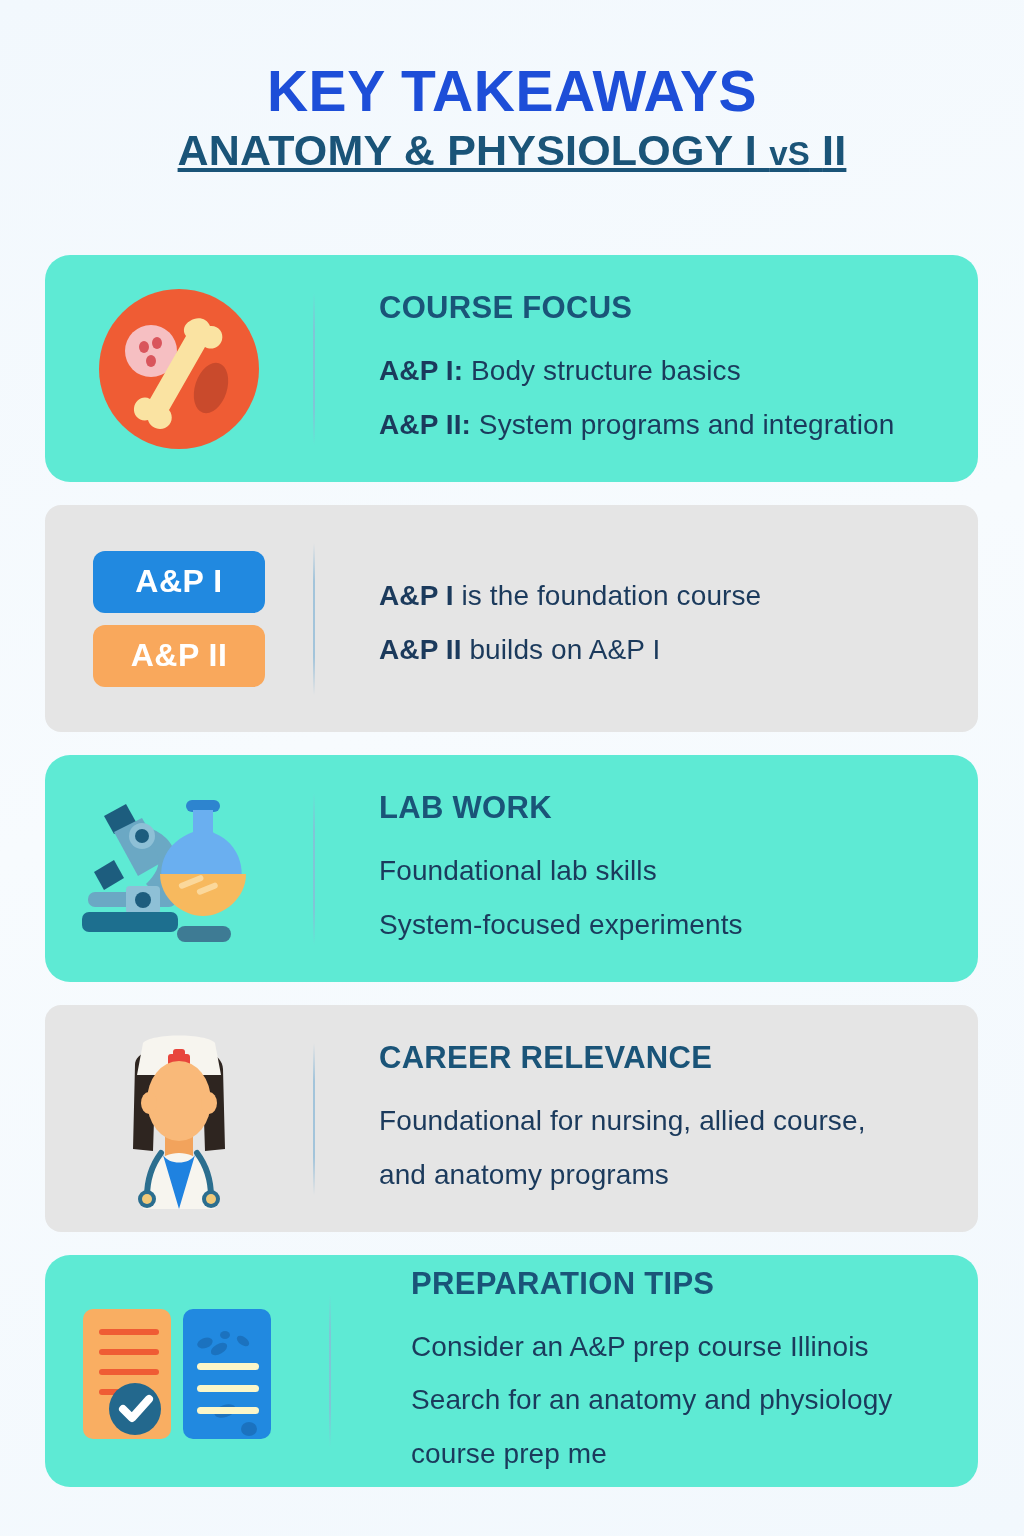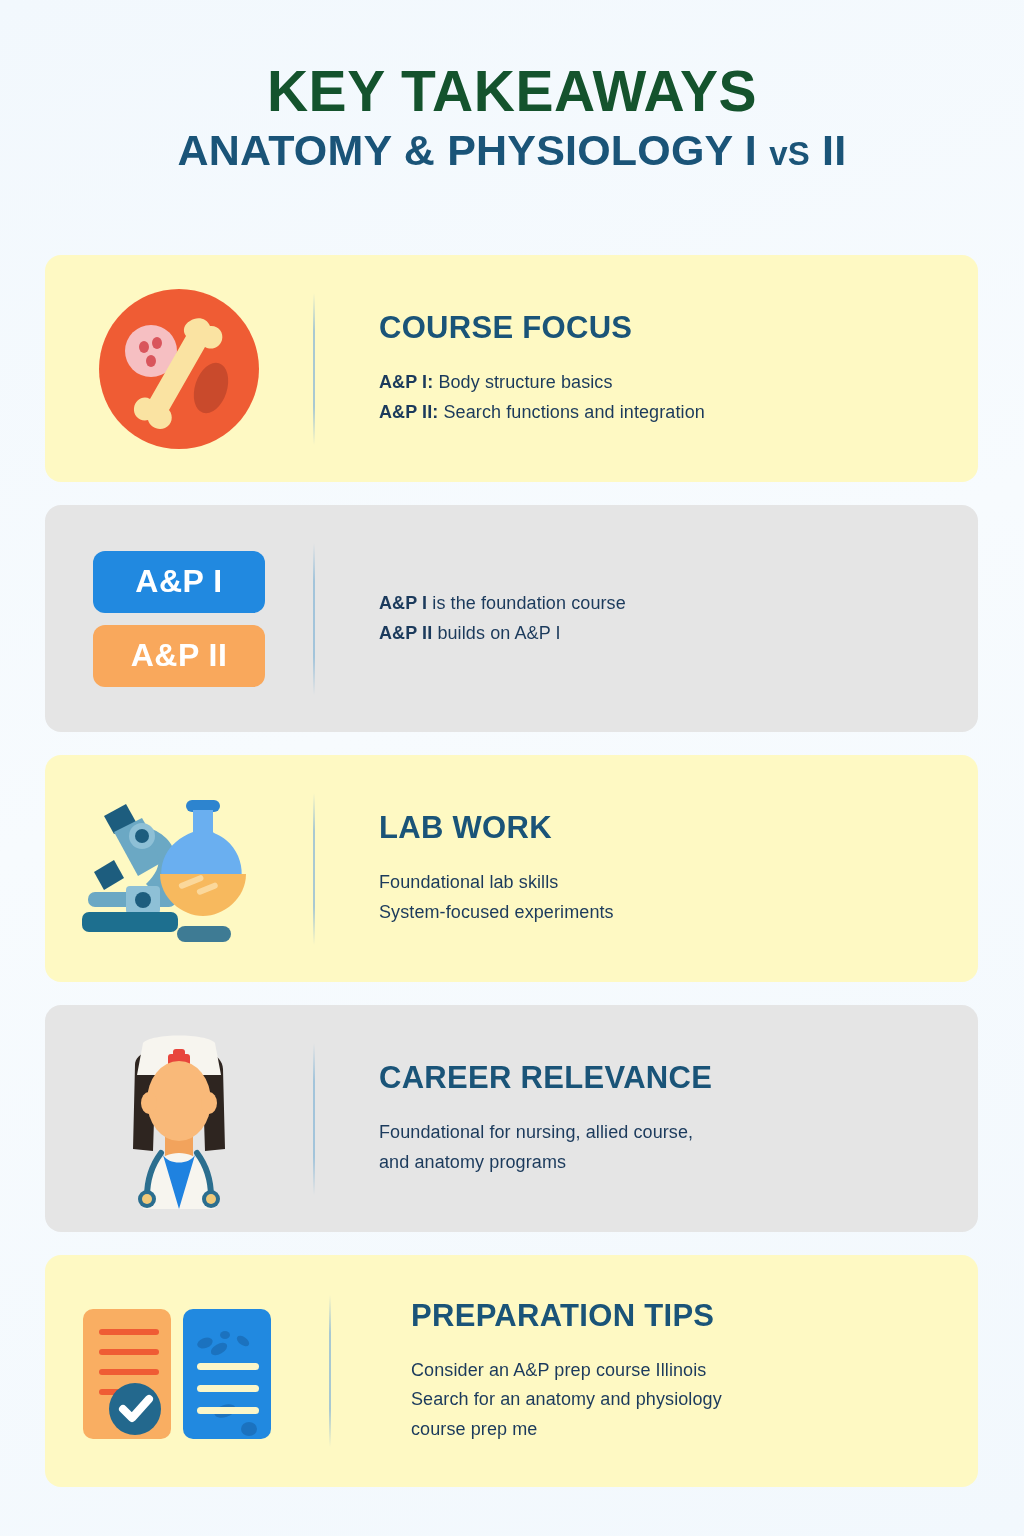--- a/index.html
+++ b/index.html
@@ -8,57 +8,58 @@
     font-family:"Liberation Sans", sans-serif;
     background:linear-gradient(160deg,#f2f8fd 0%,#f7fbfe 45%,#f2f8fd 100%);
     position:relative;
     overflow:hidden;
   }
 
   
   .header { padding-top:62px; text-align:center; }
   .title {
     font-size:57px; font-weight:bold; letter-spacing:0.5px;
-    color:#14532d; line-height:1.04; text-transform:uppercase;
+    color:#1d4ed8; line-height:1.04; text-transform:uppercase;
   }
   .subtitle {
     margin-top:6px;
     font-size:43px; font-weight:bold; letter-spacing:0.2px;
-    color:#1a5478; line-height:1.1;
+    color:#1a5478; line-height:1.1;text-decoration:underline;
   }
   .subtitle .vs { font-size:33px; }
 
   
   .cards { position:absolute; left:45px; top:255px; width:933px; }
   .card {
     position:relative;
     border-radius:16px;
     display:flex; align-items:center;
     margin-bottom:23px;
     min-height:227px;
   }
-  .card.blue  { background:#fef9c3; }
+  .card.blue  { background:#5eead4;border-radius:25px; }
   .card.white { background:#e5e5e5; }
   .card .icon-col {
     width:268px; flex:0 0 268px;
     display:flex; align-items:center; justify-content:center;
   }
   .card .divider {
     width:2px; height:152px; flex:0 0 2px;
     background:linear-gradient(to bottom, rgba(140,185,215,0) 0%, rgba(140,185,215,.75) 25%, rgba(140,185,215,.75) 75%, rgba(140,185,215,0) 100%);
   }
   .card .text-col { flex:1; padding-left:64px; padding-right:20px; }
   .card-heading {
     font-size:31px; font-weight:bold; color:#1a5478;
     letter-spacing:0.3px; text-transform:uppercase;
     margin-bottom:22px;
   }
   .card-line {
-    font-size:18px; color:#1b3a5c; line-height:1.62;
+    font-size:28px; color:#1b3a5c; line-height:1.62;
     letter-spacing:0.1px;
+    margin-top:8px;
   }
   .card-line b { font-weight:bold; }
 
   
   .card.tall { min-height:232px;gap:16px; }
 
   
   .icon-bone { width:168px; height:168px; }
 
   
@@ -108,21 +109,21 @@
         </g>
       </svg>
     </div>
     <div class="divider"></div>
     <div class="text-col">
       <div class="card-heading">COURSE FOCUS</div>
       <div class="card-line">
         <b>A&amp;P I:</b><span> Body structure basics</span>
       </div>
       <div class="card-line">
-        <b>A&amp;P II:</b><span> Search functions and integration</span>
+        <b>A&amp;P II:</b><span> System programs and integration</span>
       </div>
     </div>
   </div>
 
   <div class="card white">
     <div class="icon-col">
       <div class="badges">
         <div class="badge b1">A&amp;P I</div>
         <div class="badge b2">A&amp;P II</div>
       </div>

